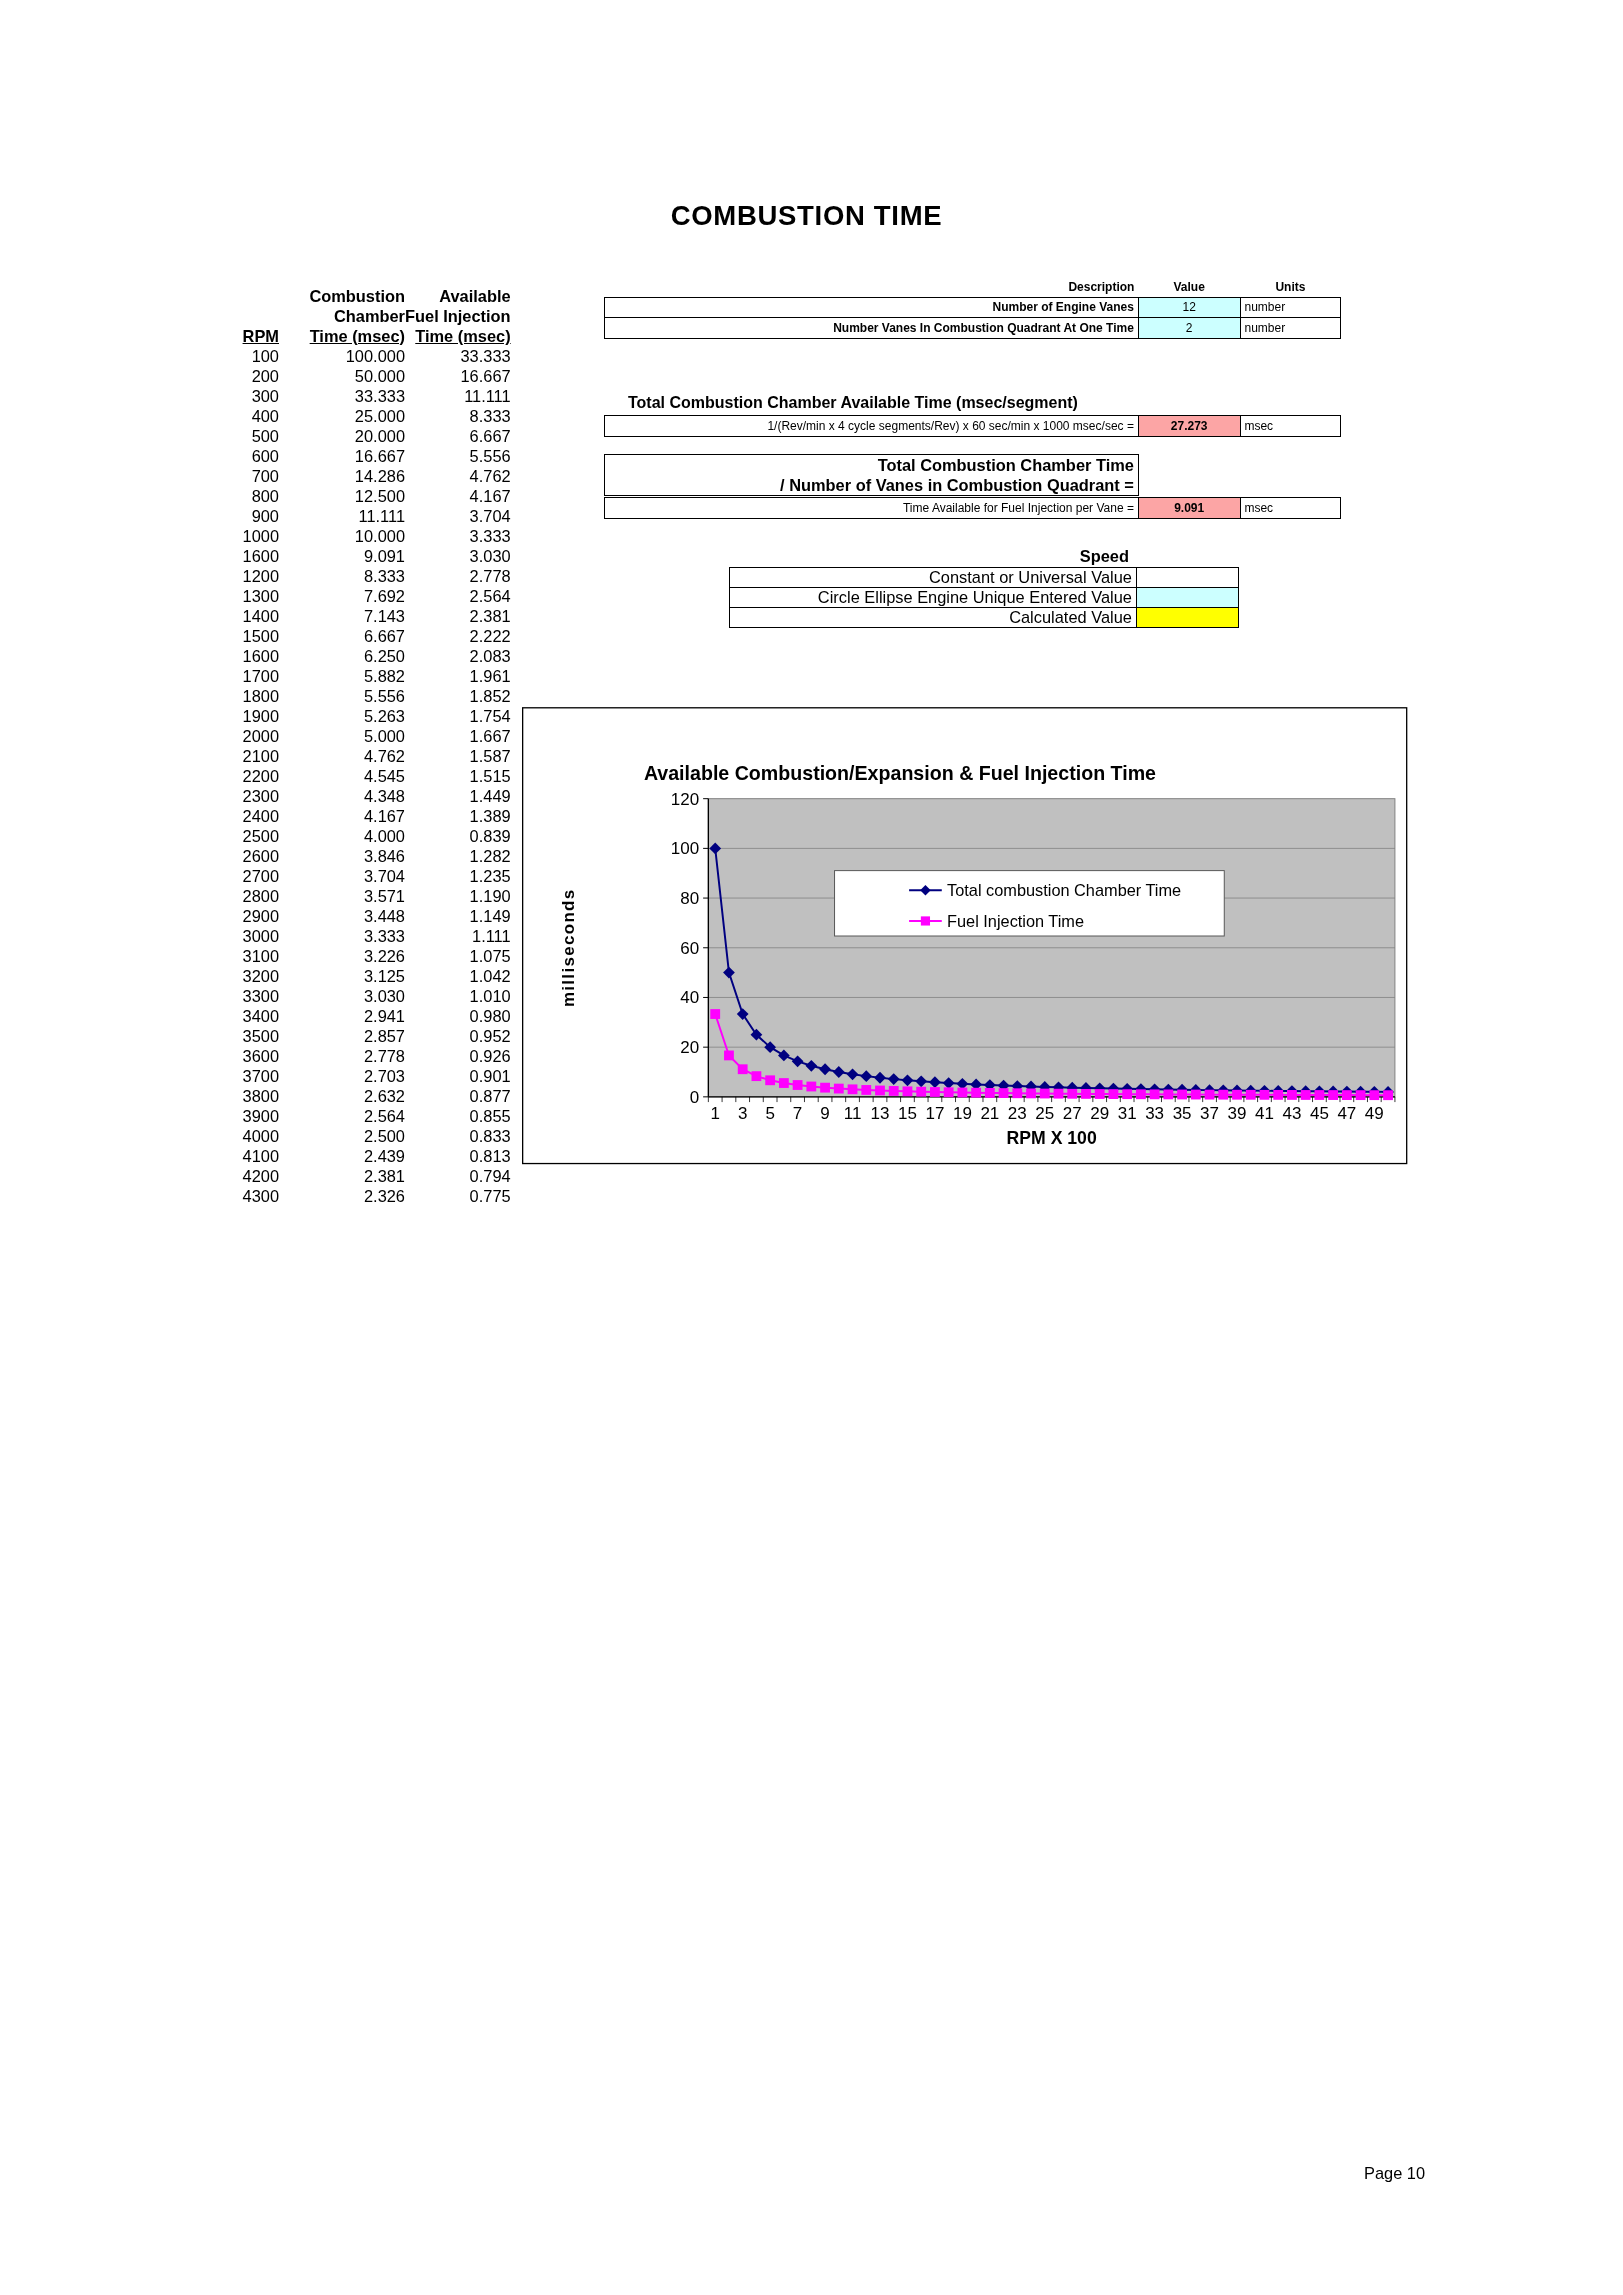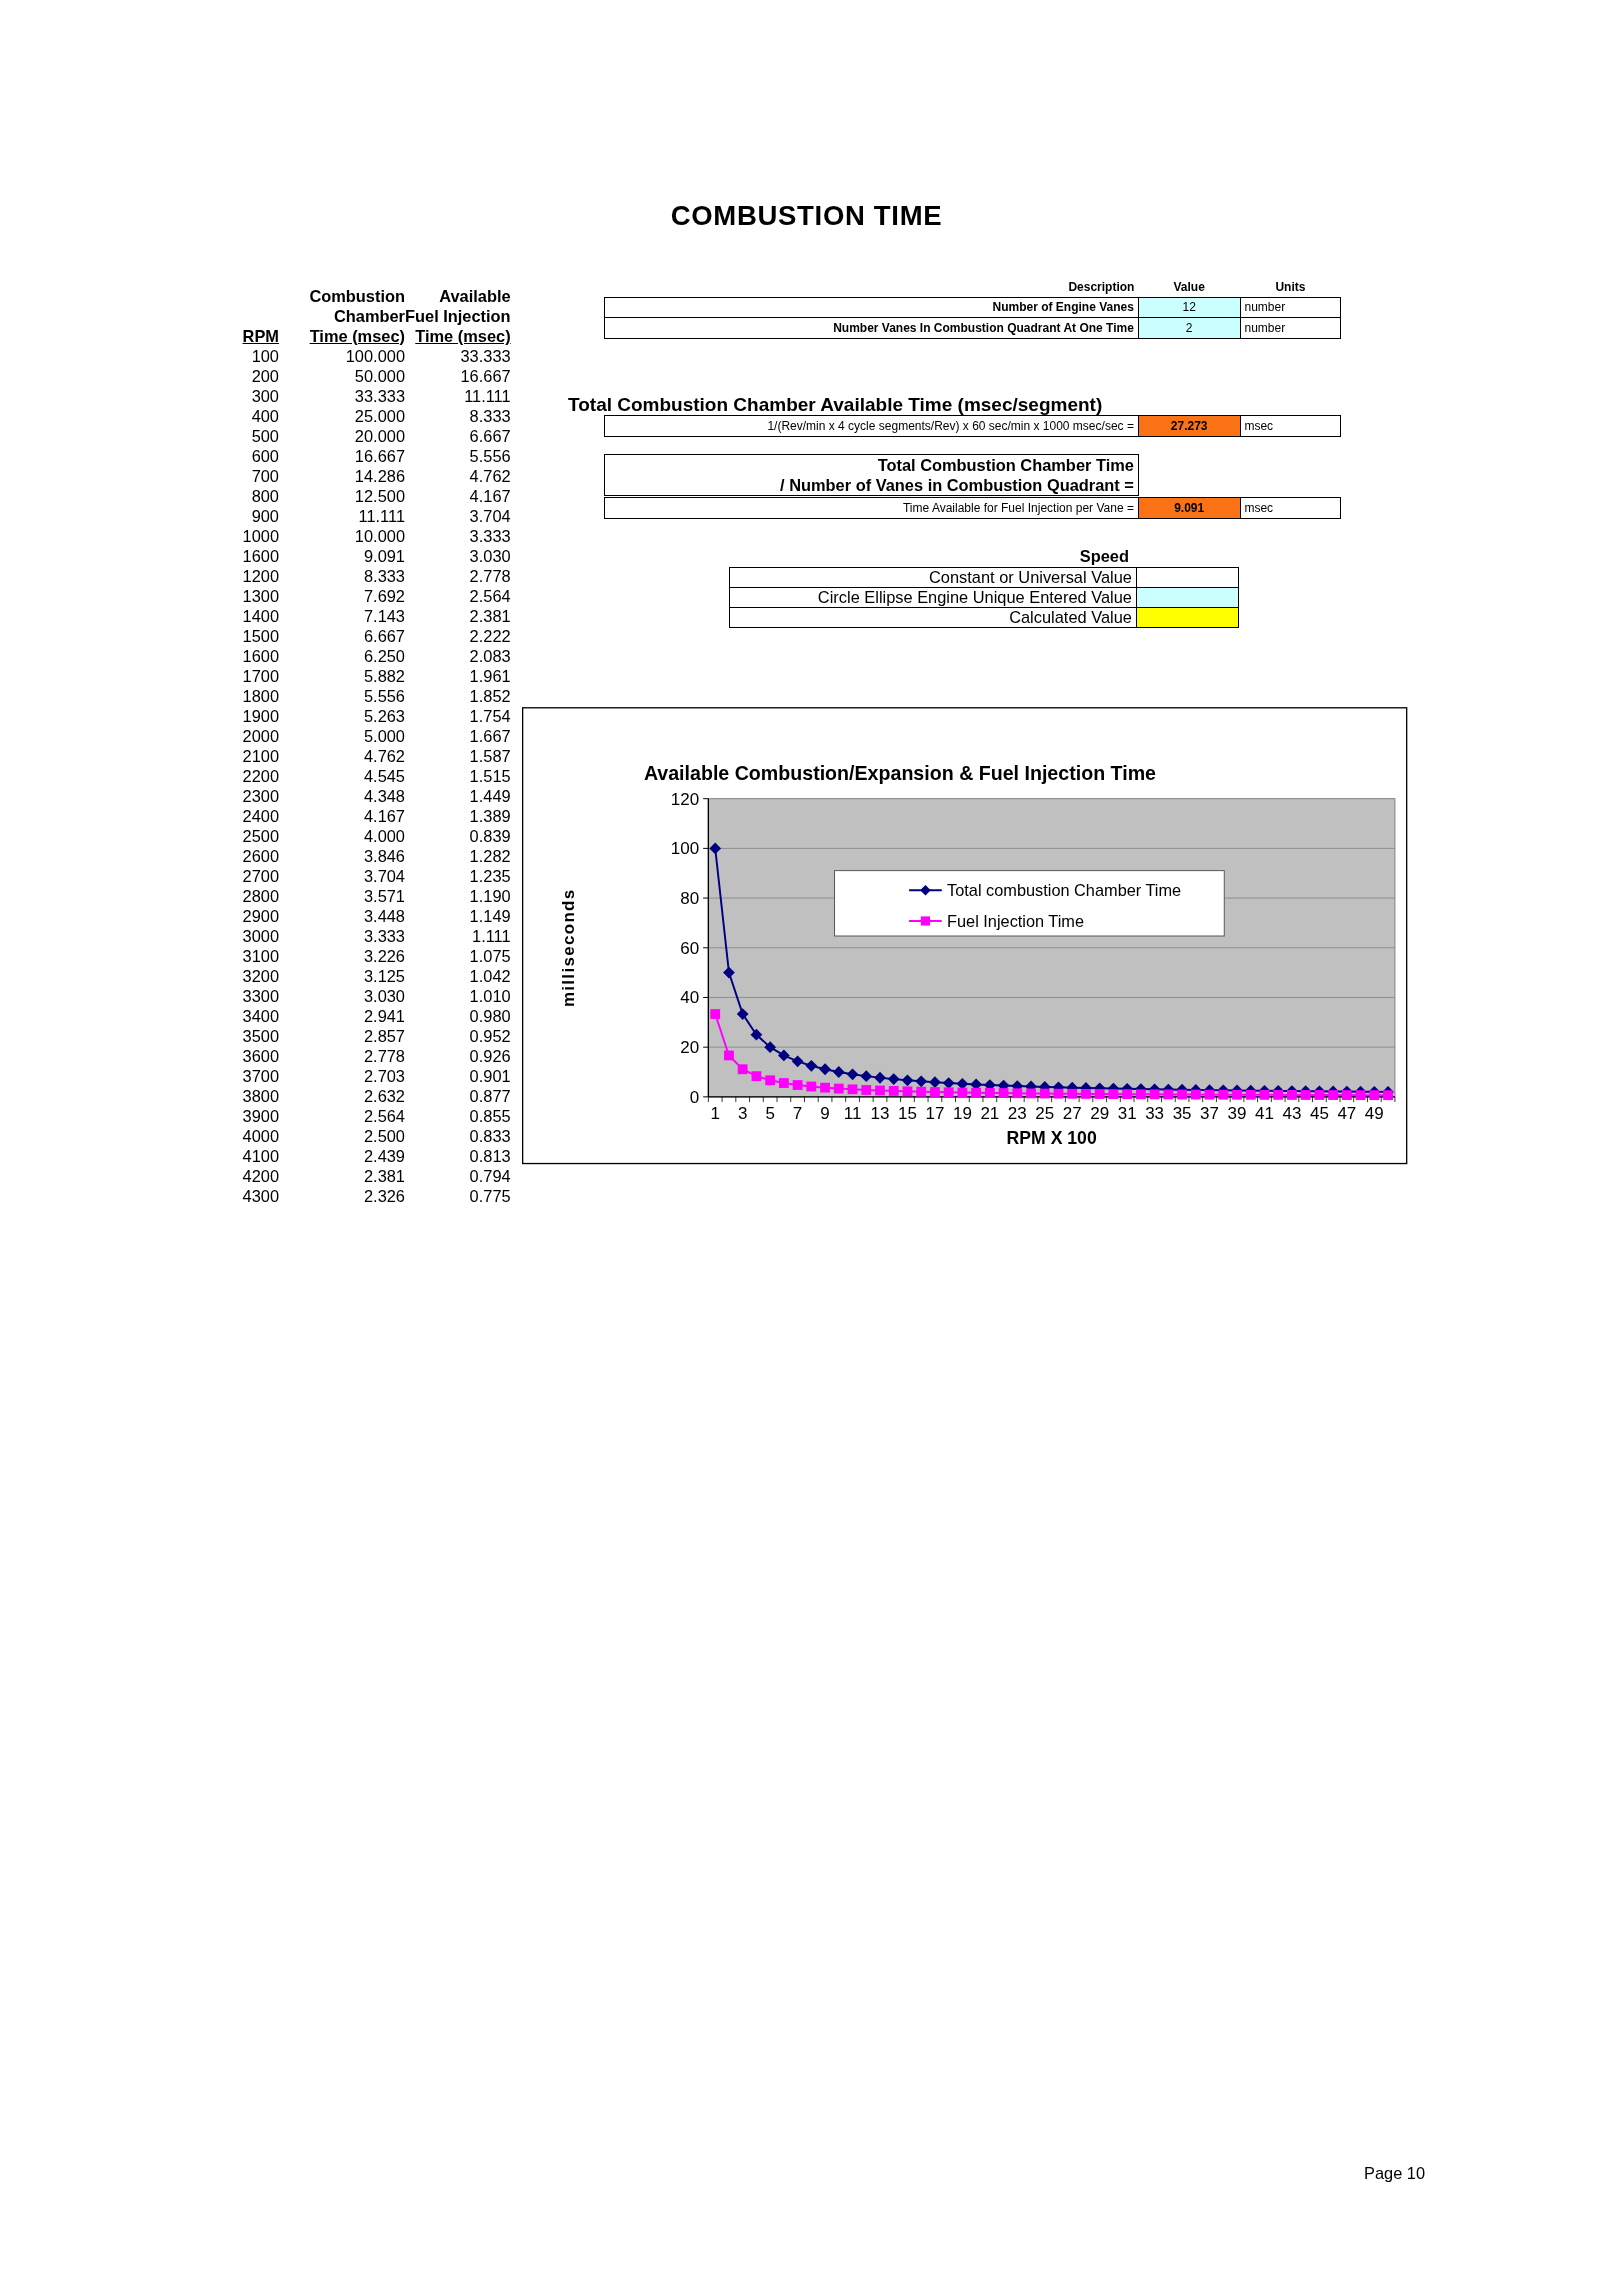--- a/index.html
+++ b/index.html
@@ -15,23 +15,23 @@
   #rpm-table thead tr.u td span{text-decoration:underline;}
   
   .ptable{border-collapse:collapse;table-layout:fixed;}
   .ptable td{padding:0 3.9px;font-size:12px;height:19.6px;white-space:nowrap;overflow:visible;}
   .ptable .desc{width:525px;text-align:right;border:1.3px solid #000;}
   .ptable .val{width:93px;text-align:center;border:1.3px solid #000;}
   .ptable .unit{width:92px;text-align:left;border:1.3px solid #000;}
   .ptable .hdr{border:none;font-weight:bold;}
   .ptable .hdr.desc{text-align:right;} .ptable .hdr.val,.ptable .hdr.unit{text-align:center;}
   .bold{font-weight:bold;}
-  .bg-calc{background:#f97316;font-weight:bold;}
+  .bg-calc{background:#fca5a5;font-weight:bold;}
   .rpm-blue{color:#0000FF;}
-  #chamber-heading{top:394px;left:568px;font-size:19px;font-weight:bold;}
+  #chamber-heading{top:394px;left:628px;font-size:16px;font-weight:bold;}
   #chamber-row{top:415px;left:604px;}
   
   #injection-box{top:454px;left:604px;width:525px;border:1.3px solid #000;padding:0 3.9px;
     font-size:16.4px;font-weight:bold;text-align:right;line-height:20px;}
   #injection-row{top:497px;left:604px;}
   
   #legend-title{top:547px;left:729px;width:400px;text-align:right;font-size:16.4px;font-weight:bold;padding-right:5.2px;}
   #legend-table{top:567px;left:729px;border-collapse:collapse;table-layout:fixed;}
   #legend-table td{padding:0 3.9px;font-size:16.4px;height:18.3px;border:1.3px solid #000;white-space:nowrap;}
   #legend-table .lbl{width:398px;text-align:right;}

